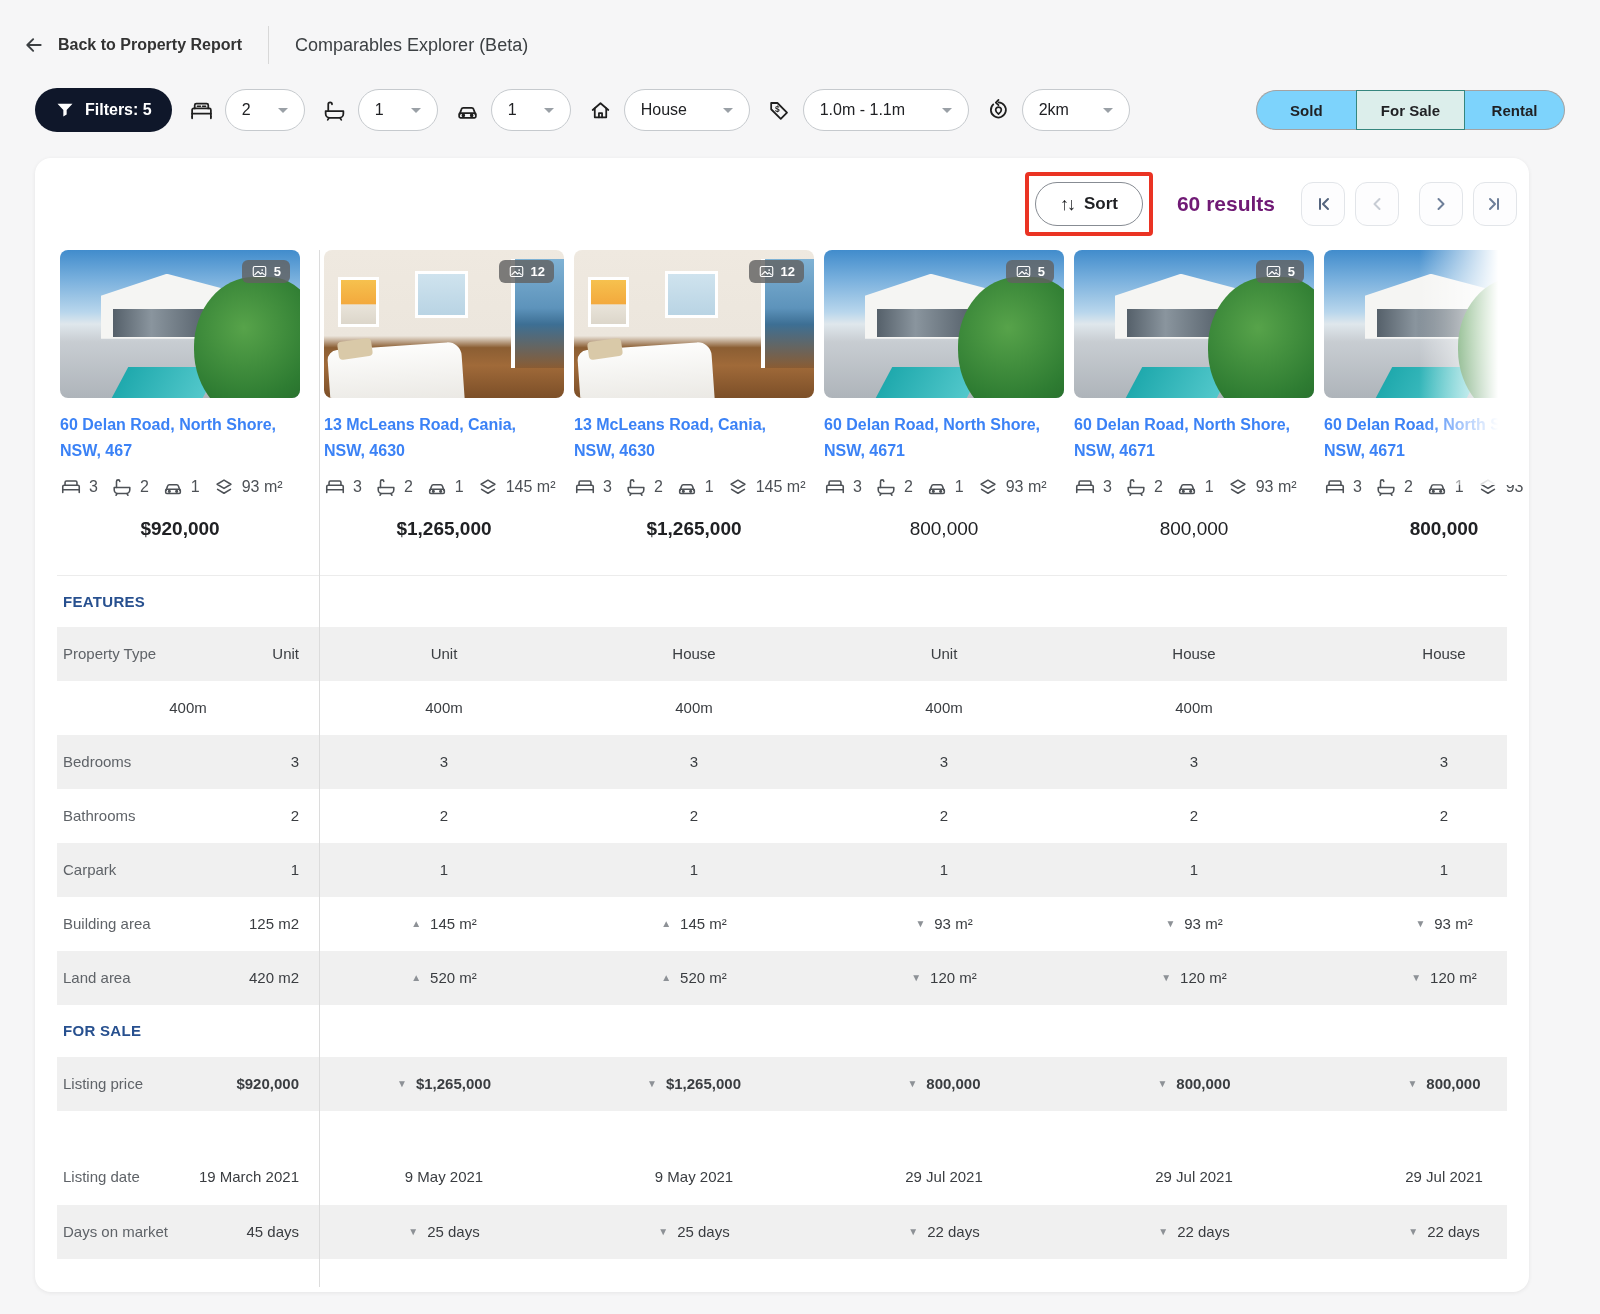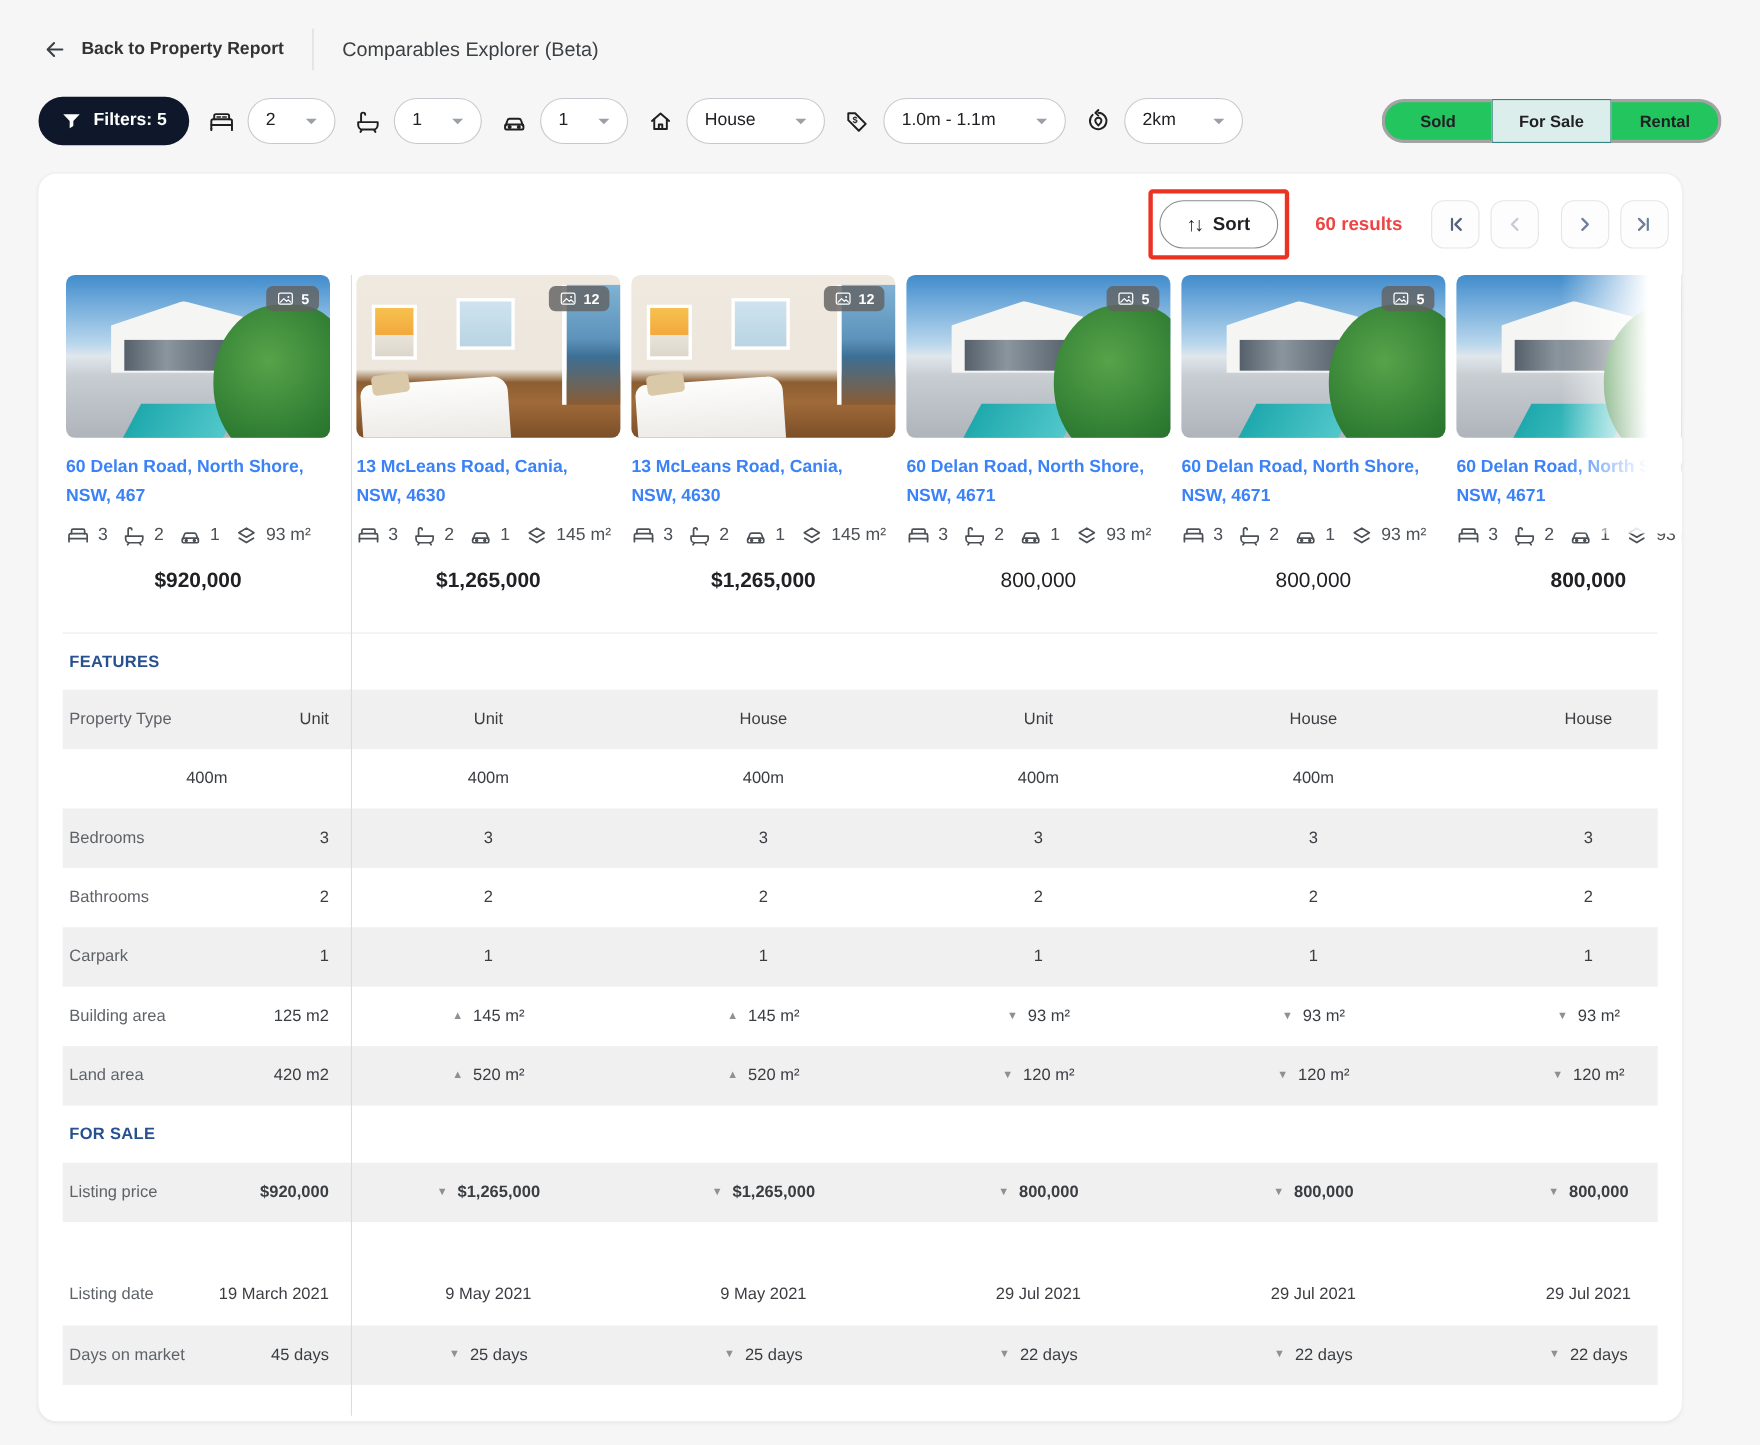--- a/index.html
+++ b/index.html
@@ -1,57 +1,57 @@
 <!DOCTYPE html>
 <html><head>
 <meta charset="utf-8">
 <style>
   * { box-sizing: border-box; margin: 0; padding: 0; }
   html,body { width:1600px; height:1314px; overflow:hidden; background:#f6f6f7;
     font-family:"Liberation Sans", sans-serif; color:#202124; }
 
   
-  .topbar { display:flex; align-items:center; padding:26px 40px 0 40px; gap:16px; }
+  .topbar { display:flex; align-items:center; padding:26px 40px 0 24px; gap:16px; }
   .back-btn { display:flex; align-items:center; gap:14px; background:none; border:none; cursor:pointer;
     font-family:inherit; font-size:16px; font-weight:bold; color:#333; }
   .topbar-divider { width:1px; height:38px; background:#d8d8d8; margin:0 10px; }
   .page-title { font-size:18px; color:#3c4043; }
 
   
   .filterbar { display:flex; align-items:center; padding:0 35px; margin-top:24px; gap:11px; }
   .filters-btn { display:flex; align-items:center; gap:10px; background:#0f172a; color:#fff;
     border:none; border-radius:22px; height:44px; padding:0 20px; font-family:inherit;
     font-size:16px; font-weight:bold; cursor:pointer; }
   .f-icon { width:25px; height:25px; color:#1f1f1f; flex:0 0 auto; margin-left:6px; }
   .chip { display:flex; align-items:center; justify-content:space-between; height:42px;
     border:1px solid #c6cace; border-radius:21px; background:#fff; padding:0 16px;
     font-family:inherit; font-size:16px; color:#202124; cursor:pointer; }
   .chip.sm { width:80px; } .chip.md { width:126px; } .chip.lg { width:166px; } .chip.kmw { width:108px; }
   .caret { width:0; height:0; border-left:5px solid transparent; border-right:5px solid transparent;
     border-top:5.5px solid #9aa0a6; }
   .fb-spacer { flex:1; }
   .segmented { display:flex; height:40px; }
-  .seg { min-width:100px; padding:0 24px; background:#22c55e; border:3px solid #a3a3a3;
+  .seg { min-width:100px; padding:0 24px; background:#7dd3fc; border:1px solid #a3a3a3;
     font-family:inherit; font-size:15px; font-weight:bold; color:#1f2023; cursor:pointer; }
   .seg.first { border-radius:20px 0 0 20px; border-right:none; }
   .seg.last  { border-radius:0 20px 20px 0; border-left:none; }
   .seg.active { background:#dceeeb; border:1px solid #35867e; }
 
   
   .panel { position:relative; width:1494px; margin:26px 0 0 35px; height:1134px; background:#fff;
     border-radius:16px; box-shadow:0 1px 4px rgba(0,0,0,.07); overflow:hidden; }
 
   
   .ptoolbar { display:flex; align-items:center; justify-content:flex-end; height:92px; padding-right:12px; }
   .sort-annotation { border:4px solid #ea3323; border-radius:4px; padding:6px; }
   .sort-btn { display:flex; align-items:center; gap:10px; height:44px; padding:0 24px;
     background:#fff; border:1.5px solid #878c93; border-radius:22px; font-family:inherit;
     font-size:17px; font-weight:bold; color:#1f2023; cursor:pointer; }
   .sort-glyph { font-size:18px; font-weight:bold; letter-spacing:-2px; }
-  .results { font-size:17px; font-weight:bold; color:#ef4444; margin:0 16px 0 24px; }
+  .results { font-size:21px; font-weight:bold; color:#701a75; margin:0 16px 0 24px; }
   .pager { width:44px; height:44px; border:1px solid #e2e5e9; border-radius:12px; background:#fdfdfe;
     display:flex; align-items:center; justify-content:center; cursor:pointer; margin-left:10px; }
   .pager.gap { margin-left:20px; }
   .pg-ic { width:20px; height:20px; }
   .pg-dark  { color:#54647e; } .pg-dis { color:#c7ccd4; } .pg-mid { color:#6e7f99; }
 
   
   .content { position:relative; padding:0 22px 40px 22px; }
   .divider-v { position:absolute; left:284px; top:0; bottom:12px; width:1px; background:#dcdcdc; z-index:2; }
   .cards, .trow { display:grid; grid-template-columns:262px repeat(5,250px); }

